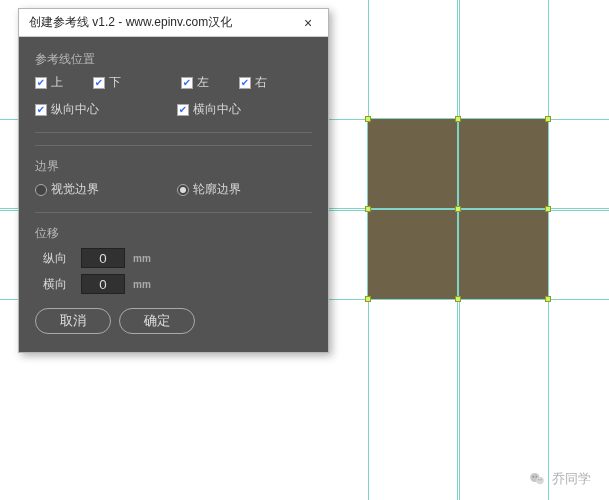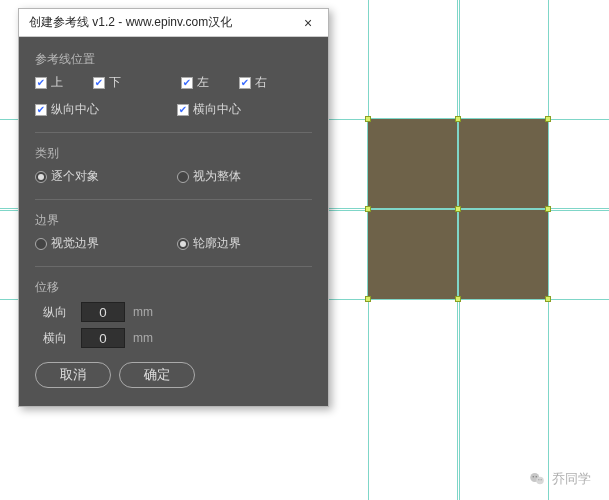--- a/index.html
+++ b/index.html
@@ -121,21 +121,21 @@
   }
   .offset-row .lbl { width: 30px; color: #d8d8d8; font-family: Liberation Serif, serif; }
   .num-input {
     width: 44px;
     height: 20px;
     background: #313131;
     border: 1px solid #222;
     color: #ddd;
     text-align: center;
   }
-  .unit { color: #aaa; font-size: 12px; }
+  .unit { color: #aaa; font-size: 10px; font-weight: bold; }
   .btn-row {
     display: flex;
     gap: 8px;
     margin-top: 14px;
   }
   .pill-btn {
     flex: 0 0 auto;
     min-width: 76px;
     height: 26px;
     border: 1px solid #aaa;
@@ -232,34 +232,20 @@
         <span style="width:26px"></span>
         <label class="chk">
           <span class="chk-box">✔</span>
           <span>横向中心</span>
         </label>
       </div>
     </div>
 
     <div class="divider"></div>
 
-    <div class="section">
-      <div class="section-label">类别</div>
-      <div class="row">
-        <label class="rad" style="min-width:108px">
-          <span class="rad-box checked"></span>
-          <span>逐个对象</span>
-        </label>
-        <span style="width:26px"></span>
-        <label class="rad">
-          <span class="rad-box"></span>
-          <span>视为整体</span>
-        </label>
-      </div>
-    </div>
 
     <div class="divider"></div>
 
     <div class="section">
       <div class="section-label">边界</div>
       <div class="row">
         <label class="rad" style="min-width:108px">
           <span class="rad-box"></span>
           <span>视觉边界</span>
         </label>

